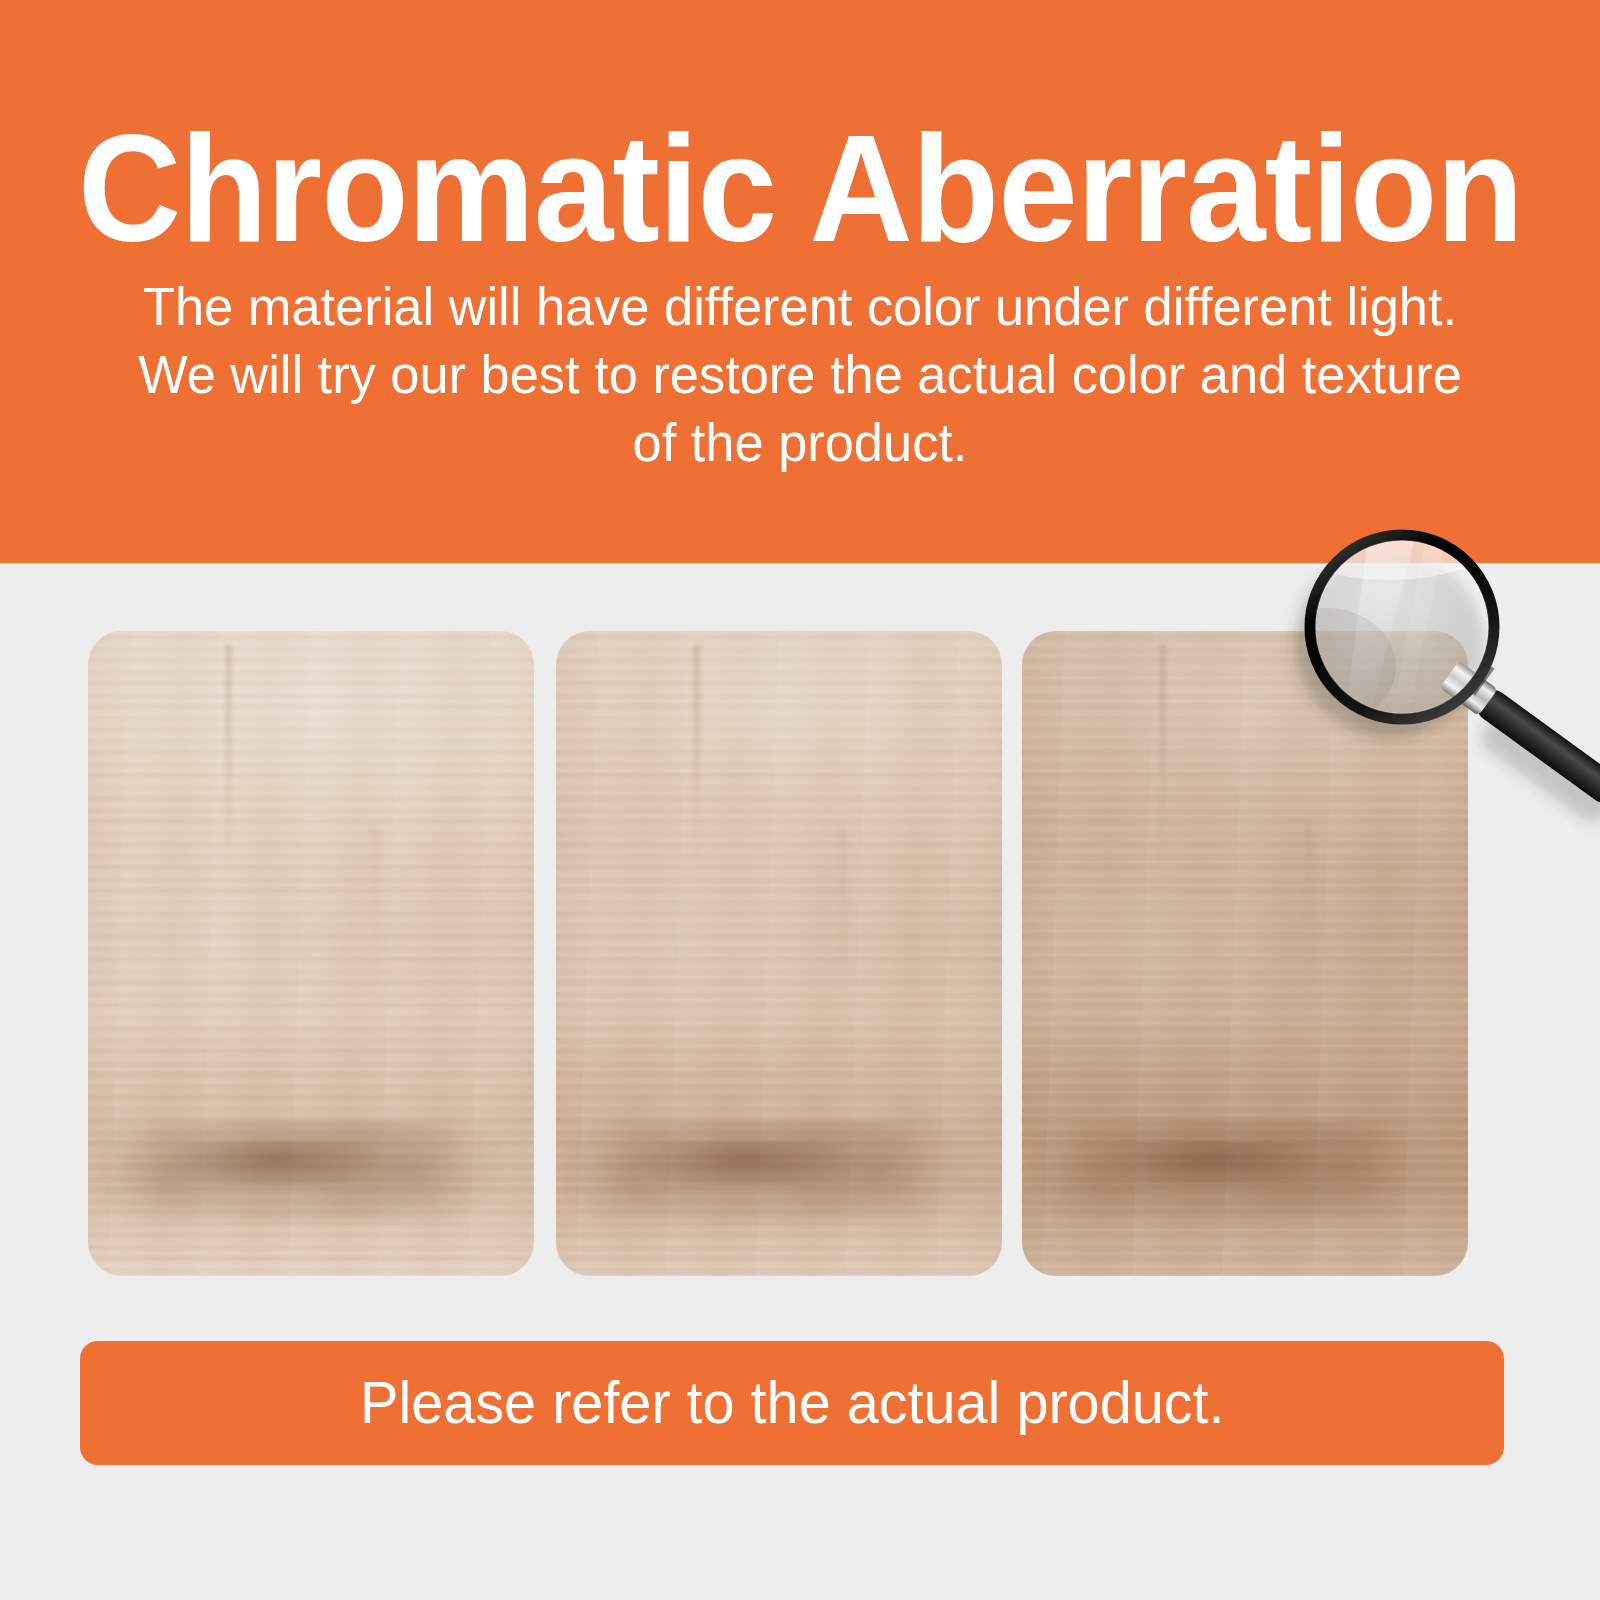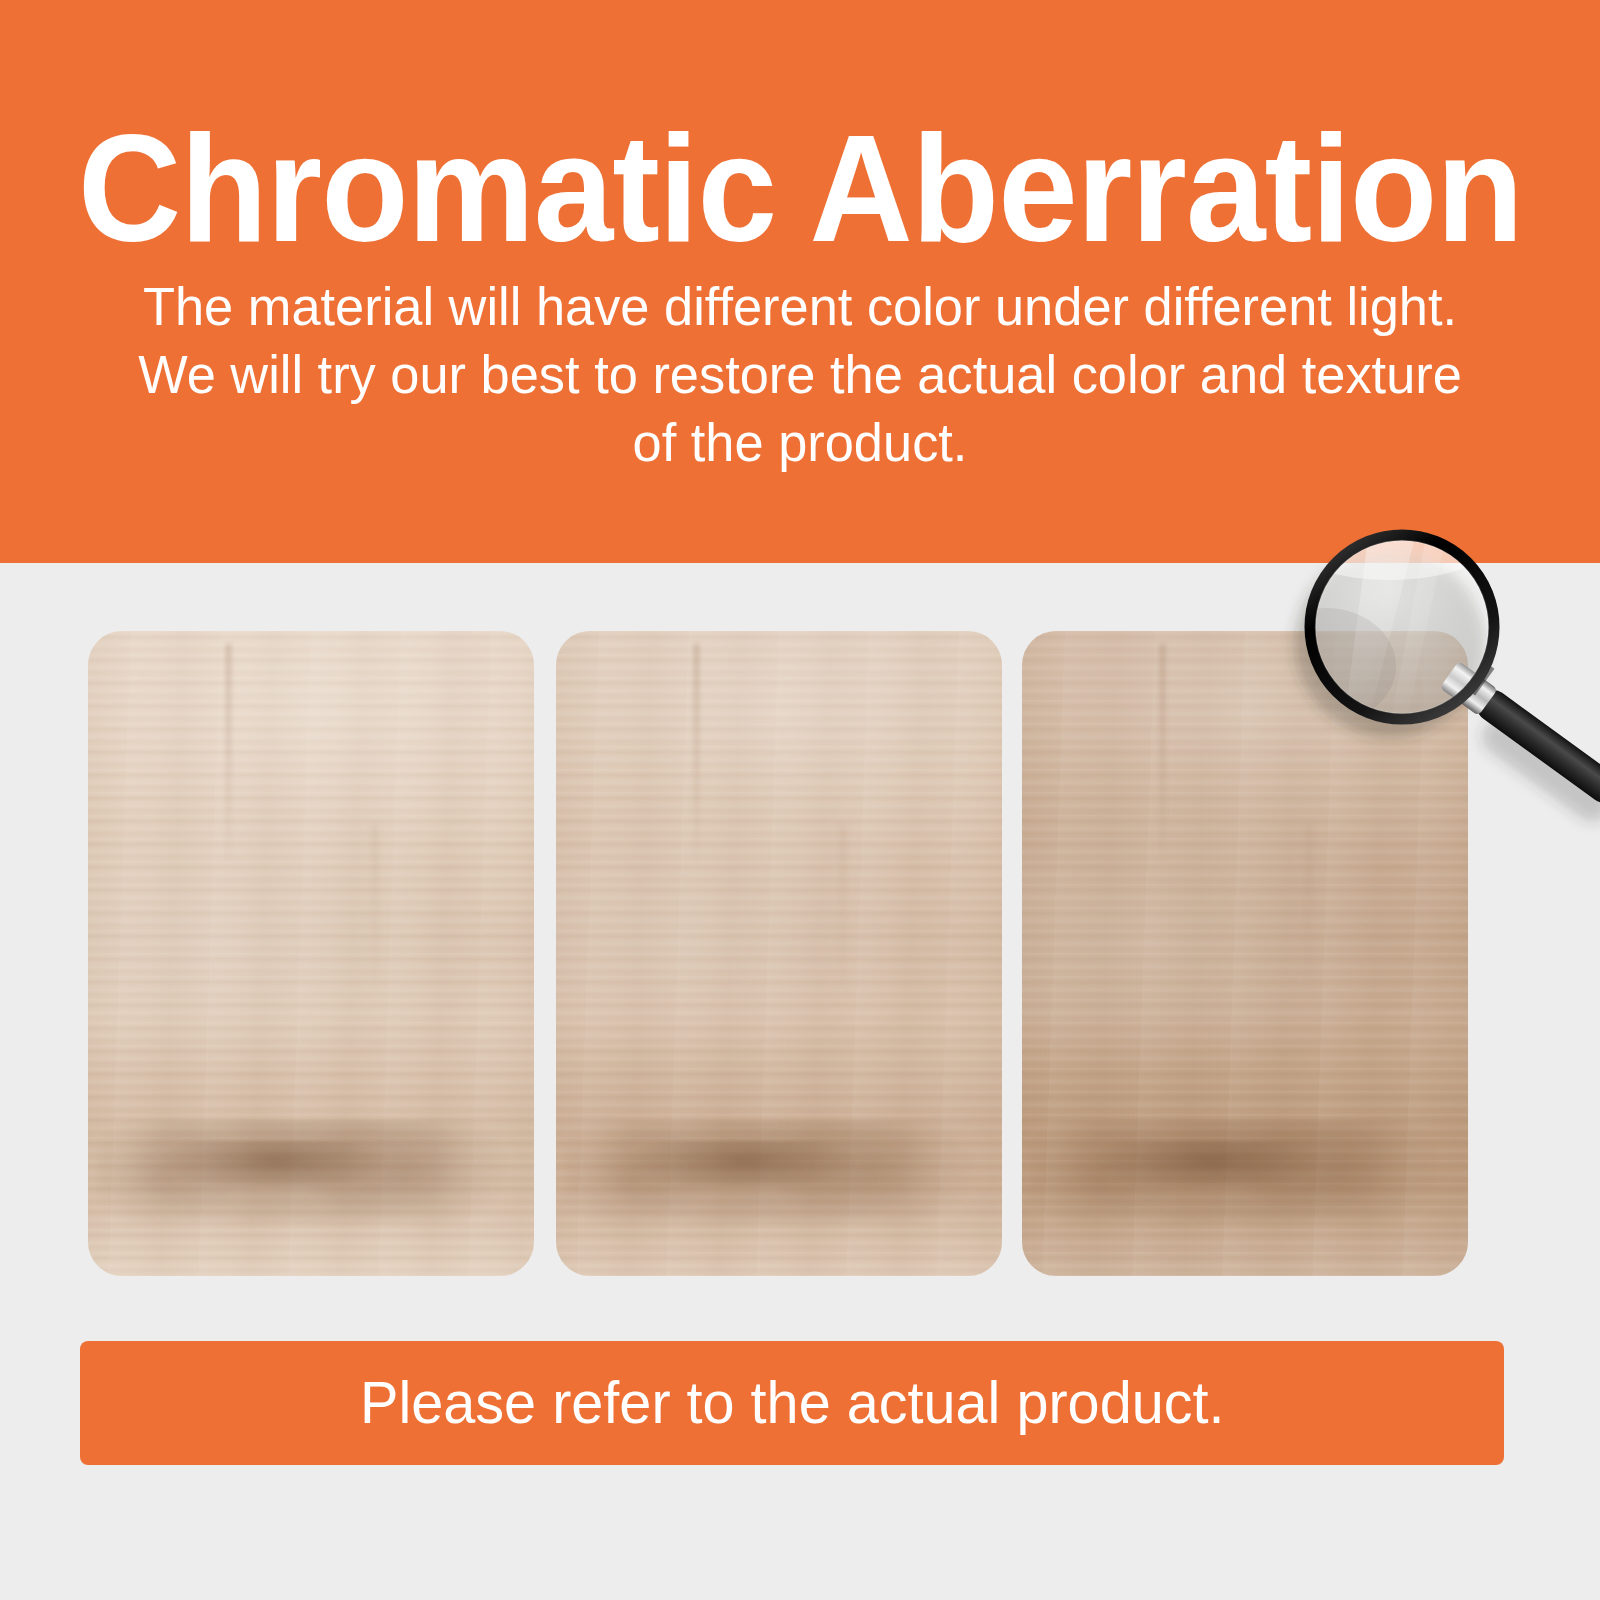--- a/index.html
+++ b/index.html
@@ -194,21 +194,21 @@
   }
 
   
   .cta-banner {
     position: absolute;
     left: 80px;
     top: 1341px;
     width: 1424px;
     height: 124px;
     background: #ee7035;
-    border-radius: 8px;
+    border-radius: 18px;
     display: flex;
     align-items: center;
     justify-content: center;
   }
   .cta-text {
     color: #ffffff;
     font-family: "Liberation Sans", sans-serif;
     font-weight: normal;
     font-size: 60px;
     line-height: 1;

